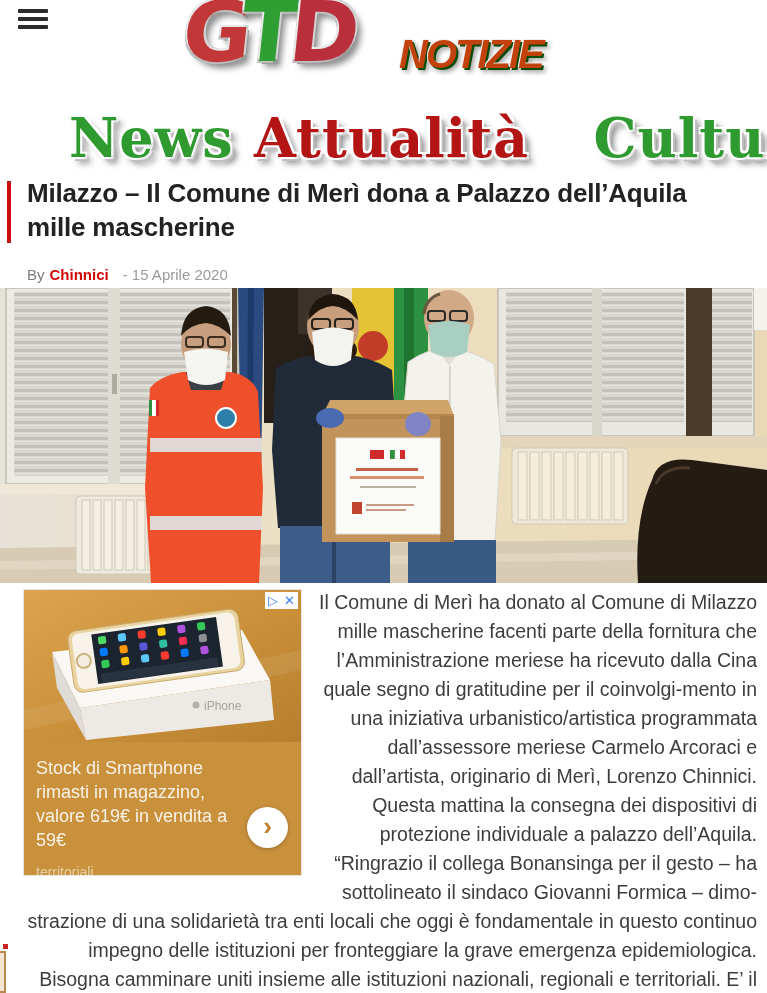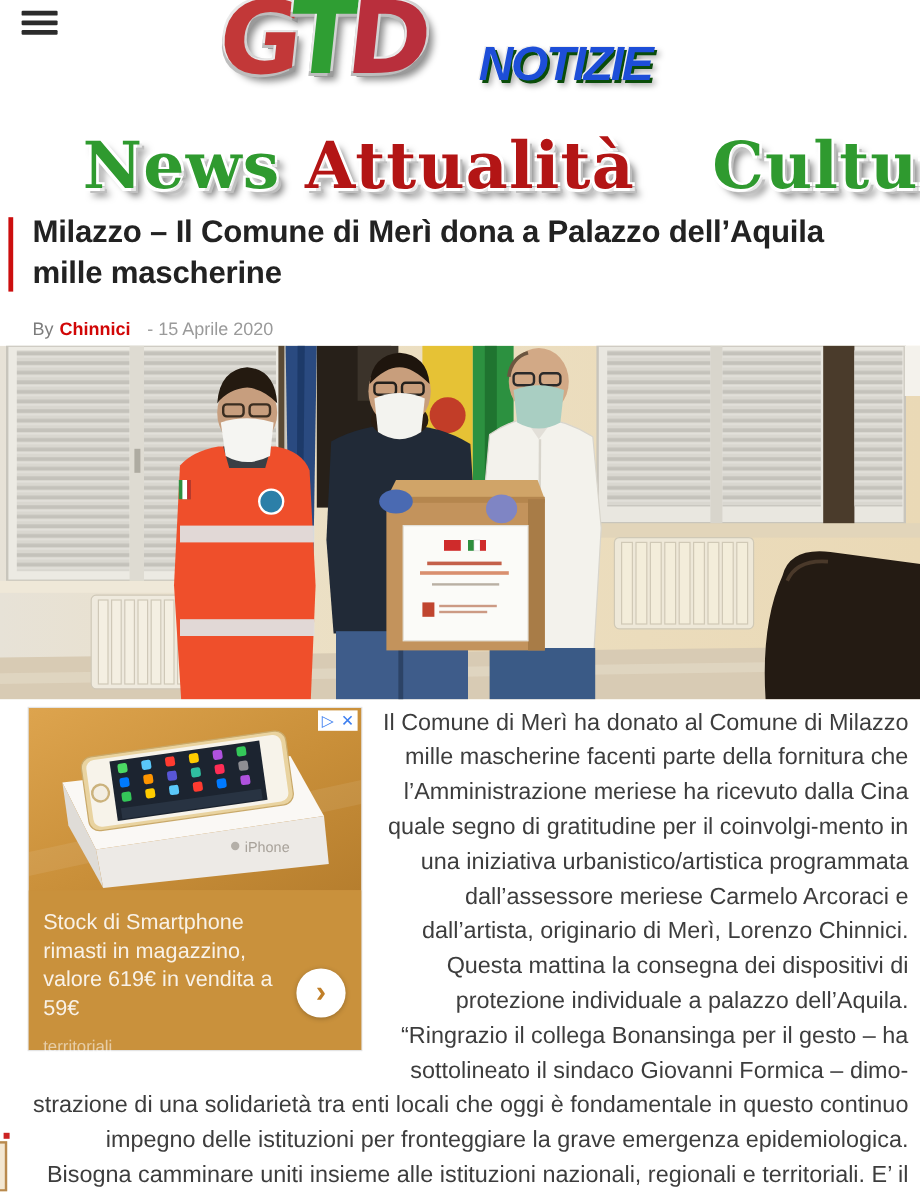--- a/index.html
+++ b/index.html
@@ -13,21 +13,21 @@
 
   .logo { position:absolute; left:181px; top:2px; width:405px; height:96px; cursor:pointer; }
   .gtd { position:absolute; left:2px; top:-12px; font-family:"DejaVu Sans", sans-serif;
     font-weight:800; font-size:84px; letter-spacing:-9px; transform:skewX(-6deg); line-height:1; }
   .gtd span { text-shadow:-2px -2px 0 #e9e9e9, 2px -2px 0 #d2d2d2, -2px 2px 0 #bdbdbd,
     3px 3px 0 #9a9a9a, 6px 6px 6px rgba(0,0,0,.45); }
   .gtd .red1 { color:#c23838; }
   .gtd .grn  { color:#2f9e33; }
   .gtd .red2 { color:#b92f3c; }
   .notizie { position:absolute; left:218px; top:30px; font-weight:800; font-style:italic;
-    font-size:40px; letter-spacing:-2px; color:#1d4ed8;
+    font-size:40px; letter-spacing:-2px; color:#c2410c;
     text-shadow:-1px -1px 0 #efefef, 2px 2px 0 #0a4d0a, 4px 4px 5px rgba(0,0,0,.4); }
   .gio-banner { position:absolute; left:0; top:63px; width:400px; height:30px;
     background:linear-gradient(180deg,#e04040 0%,#b01414 55%,#8d0808 100%);
     border:3px solid #e2e2e2; border-radius:3px; box-shadow:2px 3px 6px rgba(0,0,0,.35);
     display:flex; align-items:center; justify-content:center; }
   .gio-banner span { color:#fff; font-weight:800; font-style:italic; font-size:19px;
     letter-spacing:7px; text-shadow:1px 1px 1px #5c0404; }
 
   
   .cat-banner { position:absolute; left:25px; top:106px; width:720px; height:70px; white-space:nowrap; }

